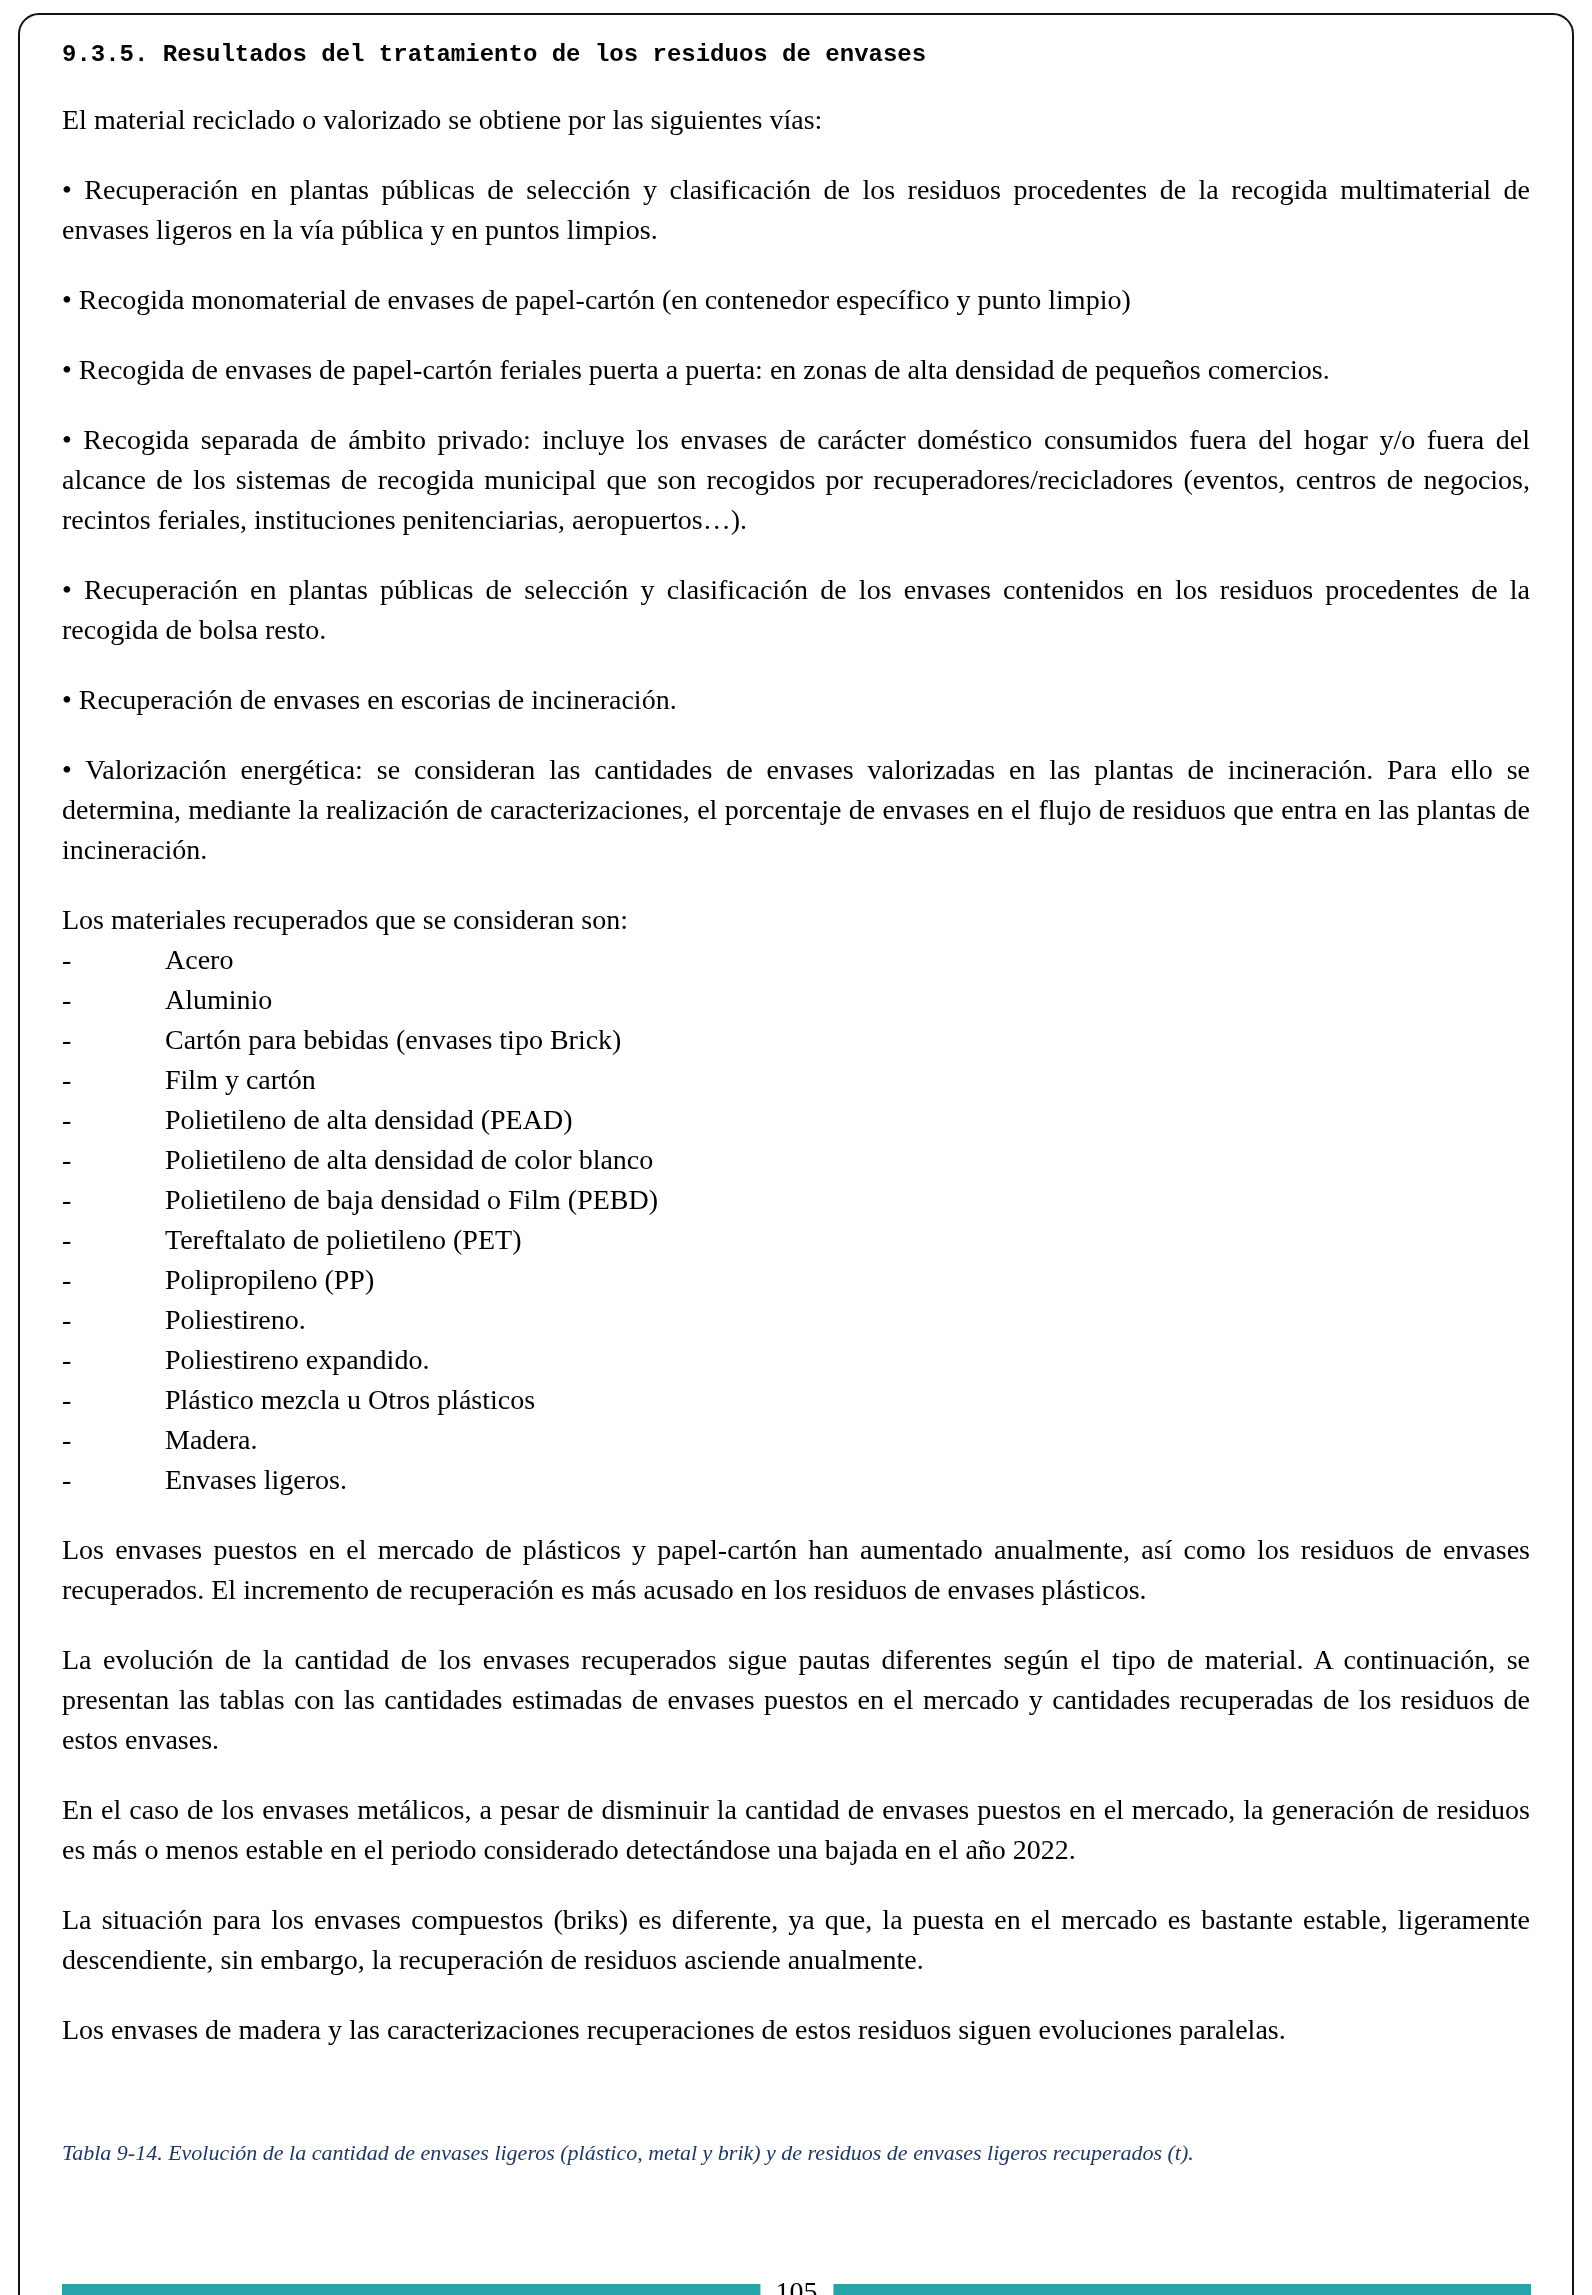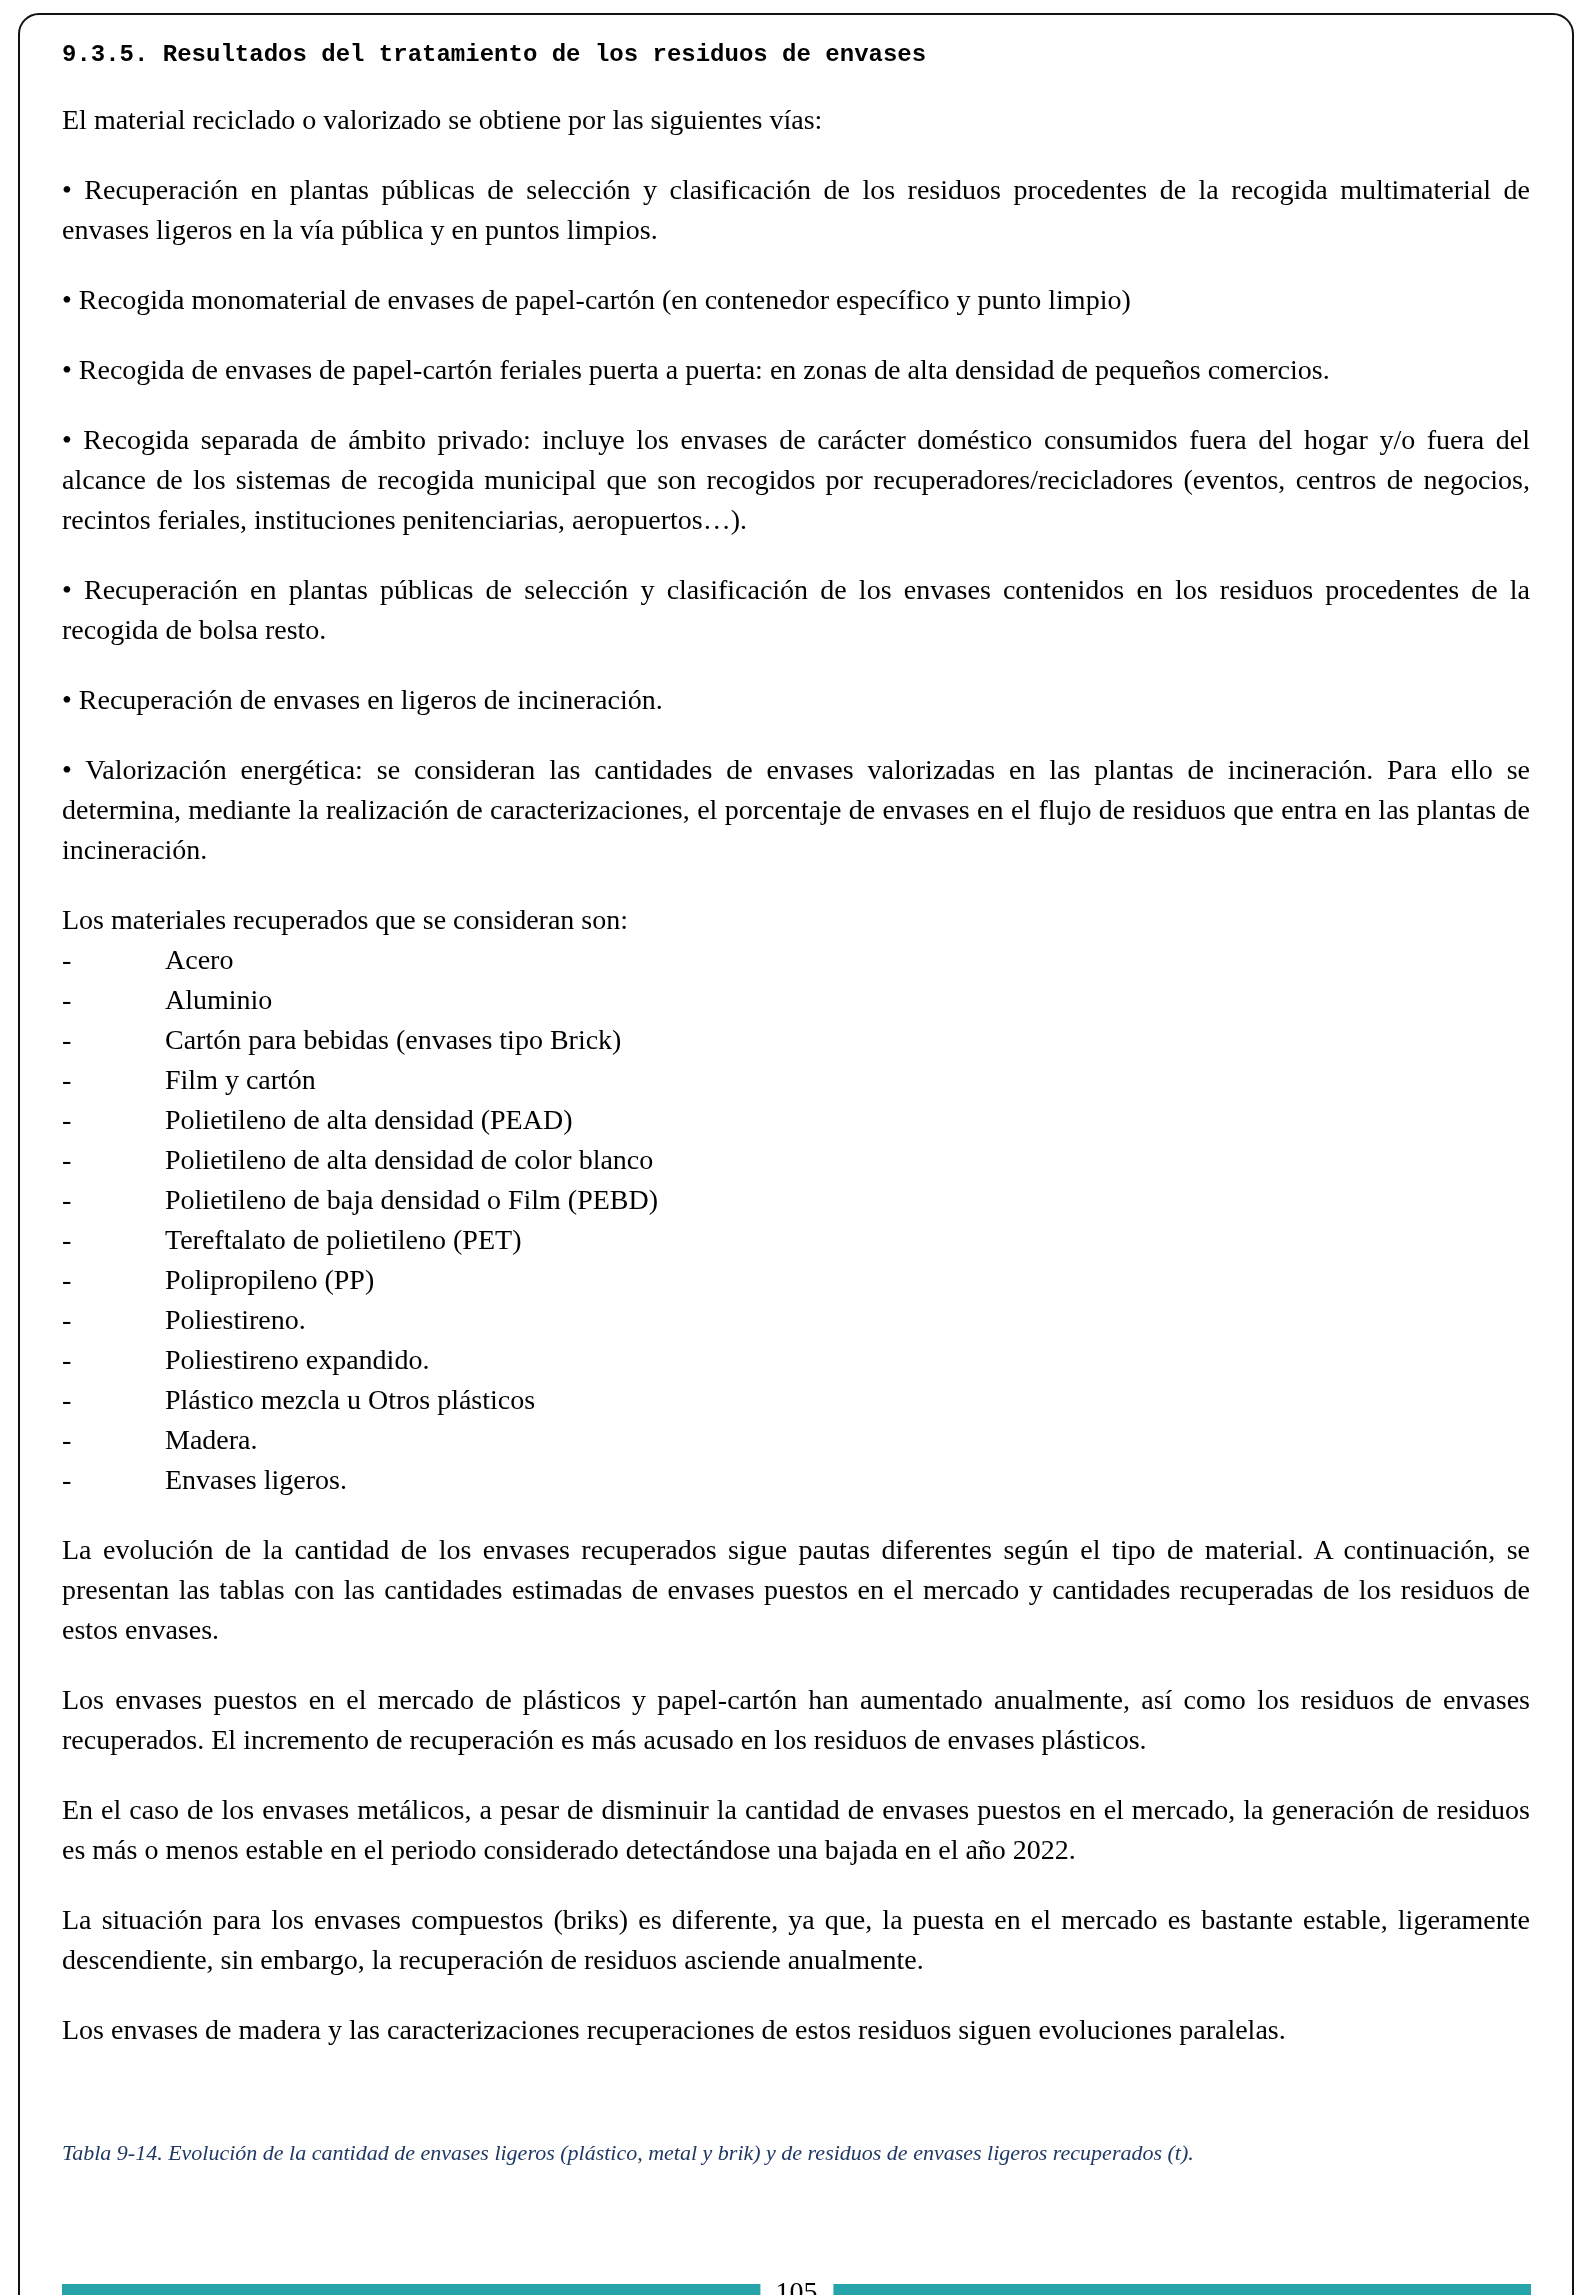--- a/index.html
+++ b/index.html
@@ -83,21 +83,21 @@
 
   <div class="heading">9.3.5. Resultados del tratamiento de los residuos de envases</div>
 
   <p class="para">El material reciclado o valorizado se obtiene por las siguientes vías:</p>
 
   <p class="para">• Recuperación en plantas públicas de selección y clasificación de los residuos procedentes de la recogida multimaterial de envases ligeros en la vía pública y en puntos limpios.</p>
   <p class="para">• Recogida monomaterial de envases de papel-cartón (en contenedor específico y punto limpio)</p>
   <p class="para">• Recogida de envases de papel-cartón feriales puerta a puerta: en zonas de alta densidad de pequeños comercios.</p>
   <p class="para">• Recogida separada de ámbito privado: incluye los envases de carácter doméstico consumidos fuera del hogar y/o fuera del alcance de los sistemas de recogida municipal que son recogidos por recuperadores/recicladores (eventos, centros de negocios, recintos feriales, instituciones penitenciarias, aeropuertos…).</p>
   <p class="para">• Recuperación en plantas públicas de selección y clasificación de los envases contenidos en los residuos procedentes de la recogida de bolsa resto.</p>
-  <p class="para">• Recuperación de envases en ligeros de incineración.</p>
+  <p class="para">• Recuperación de envases en escorias de incineración.</p>
   <p class="para">• Valorización energética: se consideran las cantidades de envases valorizadas en las plantas de incineración. Para ello se determina, mediante la realización de caracterizaciones, el porcentaje de envases en el flujo de residuos que entra en las plantas de incineración.</p>
 
   <p class="para">Los materiales recuperados que se consideran son:</p>
 
   <div class="materials">
     <div class="material-row">
       <span class="material-marker">-</span>
       <span>Acero</span>
     </div>
     <div class="material-row">
@@ -147,22 +147,22 @@
     <div class="material-row">
       <span class="material-marker">-</span>
       <span>Madera.</span>
     </div>
     <div class="material-row">
       <span class="material-marker">-</span>
       <span>Envases ligeros.</span>
     </div>
   </div>
 
+  <p class="para">Los envases puestos en el mercado de plásticos y papel-cartón han aumentado anualmente, así como los residuos de envases recuperados. El incremento de recuperación es más acusado en los residuos de envases plásticos.</p>
   <p class="para">La evolución de la cantidad de los envases recuperados sigue pautas diferentes según el tipo de material. A continuación, se presentan las tablas con las cantidades estimadas de envases puestos en el mercado y cantidades recuperadas de los residuos de estos envases.</p>
-  <p class="para">Los envases puestos en el mercado de plásticos y papel-cartón han aumentado anualmente, así como los residuos de envases recuperados. El incremento de recuperación es más acusado en los residuos de envases plásticos.</p>
   <p class="para">En el caso de los envases metálicos, a pesar de disminuir la cantidad de envases puestos en el mercado, la generación de residuos es más o menos estable en el periodo considerado detectándose una bajada en el año 2022.</p>
   <p class="para">La situación para los envases compuestos (briks) es diferente, ya que, la puesta en el mercado es bastante estable, ligeramente descendiente, sin embargo, la recuperación de residuos asciende anualmente.</p>
   <p class="para">Los envases de madera y las caracterizaciones recuperaciones de estos residuos siguen evoluciones paralelas.</p>
 
   <div class="caption">Tabla 9-14. Evolución de la cantidad de envases ligeros (plástico, metal y brik) y de residuos de envases ligeros recuperados (t).</div>
 
 </div>
 
 <div class="table-strip"></div>
 <div class="page-number">105</div>

